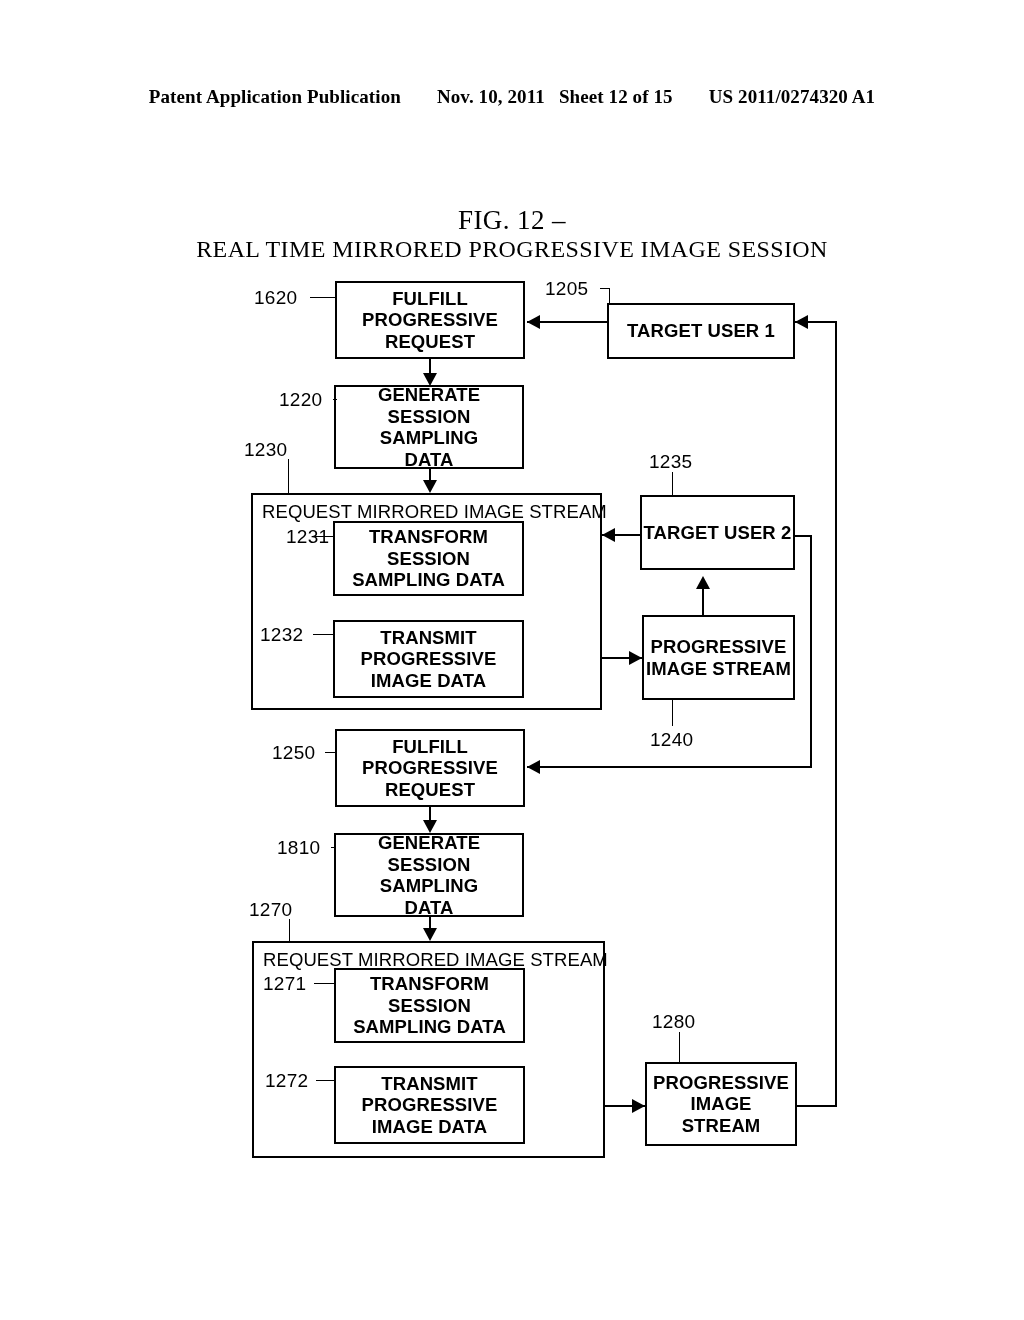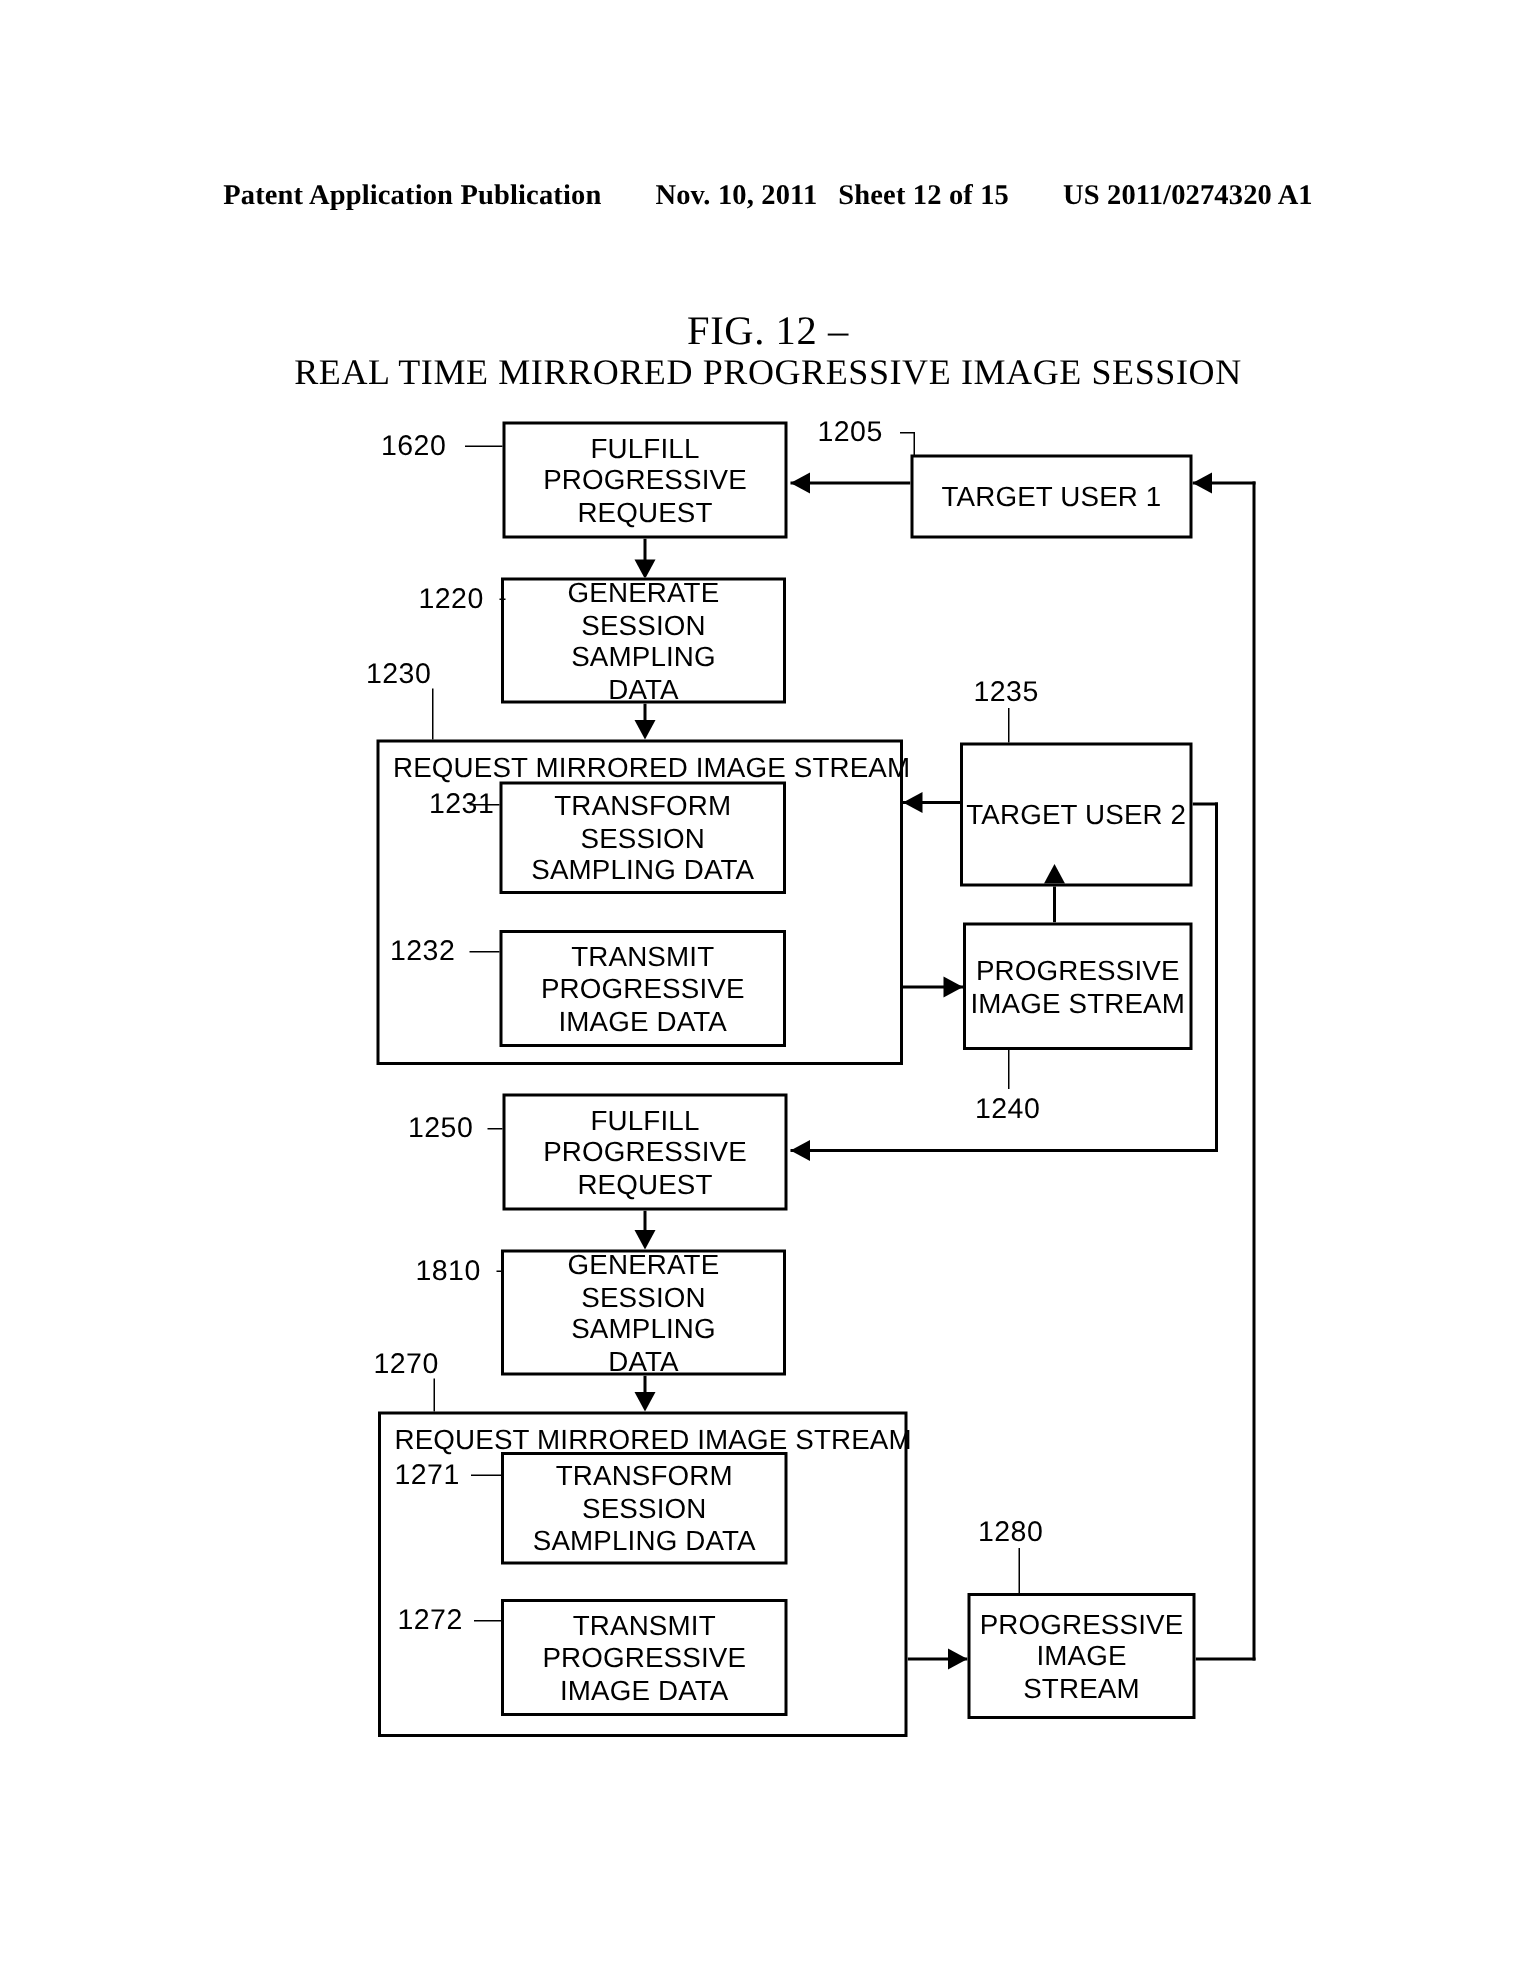--- a/index.html
+++ b/index.html
@@ -23,21 +23,20 @@
     left: 0;
     width: 1024px;
     display: flex;
     justify-content: center;
     align-items: baseline;
     font-family: "Liberation Serif", serif;
     font-weight: bold;
     font-size: 19px;
     letter-spacing: 0.1px;
     white-space: nowrap;
-    margin-top: 34px;
   }
   .page-header .hdr-pub   { margin-right: 36px; }
   .page-header .hdr-date  { margin-right: 14px; }
   .page-header .hdr-sheet { margin-right: 36px; font-family: Liberation Serif, serif; }
 
   
   .fig-title {
     position: absolute;
     left: 0;
     width: 1024px;
@@ -68,21 +67,21 @@
     display: flex;
     flex-direction: column;
     align-items: center;
     justify-content: center;
     text-align: center;
     font-size: 18.5px;
     line-height: 21.5px;
     letter-spacing: 0.1px;
     z-index: 3;
   }
-  .box .ln { display: block; white-space: nowrap; }
+  .box .ln { display: block; white-space: nowrap; font-weight: bold; }
 
   .group-box {
     position: absolute;
     border: 2px solid #000;
     background: #fff;
     box-sizing: border-box;
     z-index: 2;
   }
   .group-title {
     position: absolute;
@@ -229,21 +228,21 @@
 
   <div class="box" style="left:333px; top:620px; width:191px; height:78px;">
     <span class="ln">TRANSMIT</span>
     <span class="ln">PROGRESSIVE</span>
     <span class="ln">IMAGE DATA</span>
   </div>
 
   <div class="ref" style="left:649px; top:452px;">1235</div>
   <div class="leader-v" style="left:672px; top:472px; height:23px;"></div>
 
-  <div class="box" style="left:640px; top:495px; width:155px; height:96px;">
+  <div class="box" style="left:640px; top:495px; width:155px; height:75px;">
     <span class="ln">TARGET USER 2</span>
   </div>
 
   <div class="hline" style="left:602px; top:534px; width:38px;"></div>
   <div class="arrow arrow-left" style="left:602px; top:528px;"></div>
 
   <div class="box" style="left:642px; top:615px; width:153px; height:85px;">
     <span class="ln">PROGRESSIVE</span>
     <span class="ln">IMAGE STREAM</span>
   </div>

